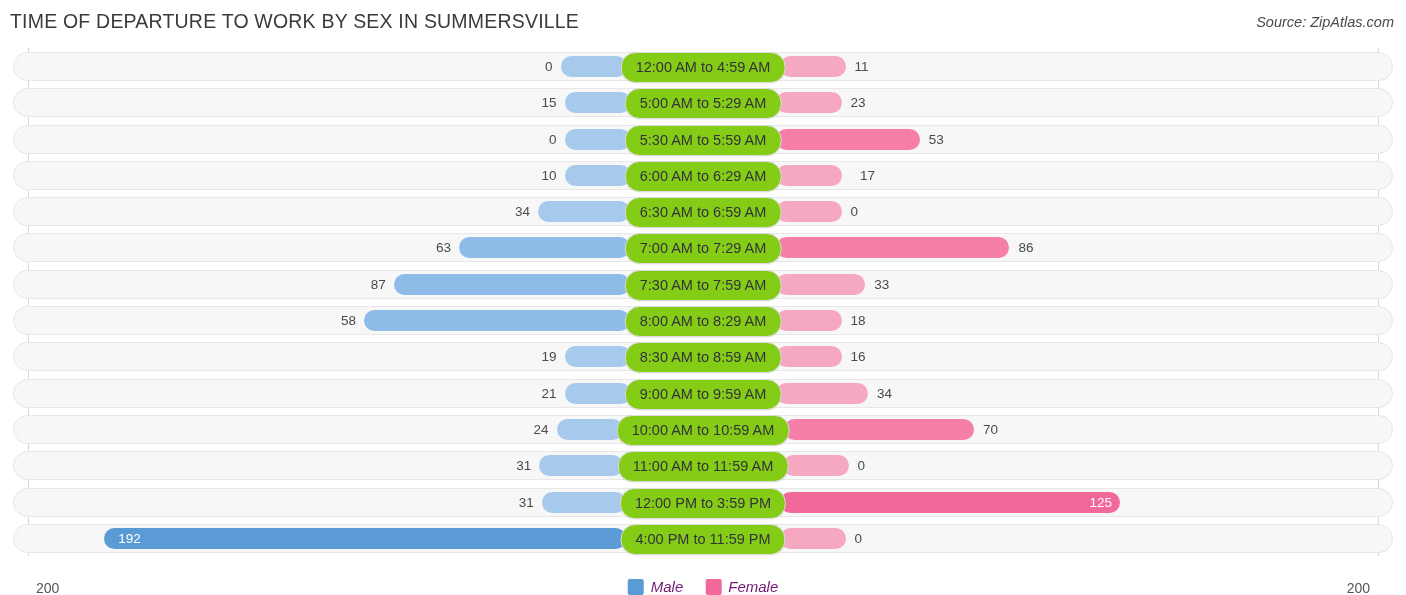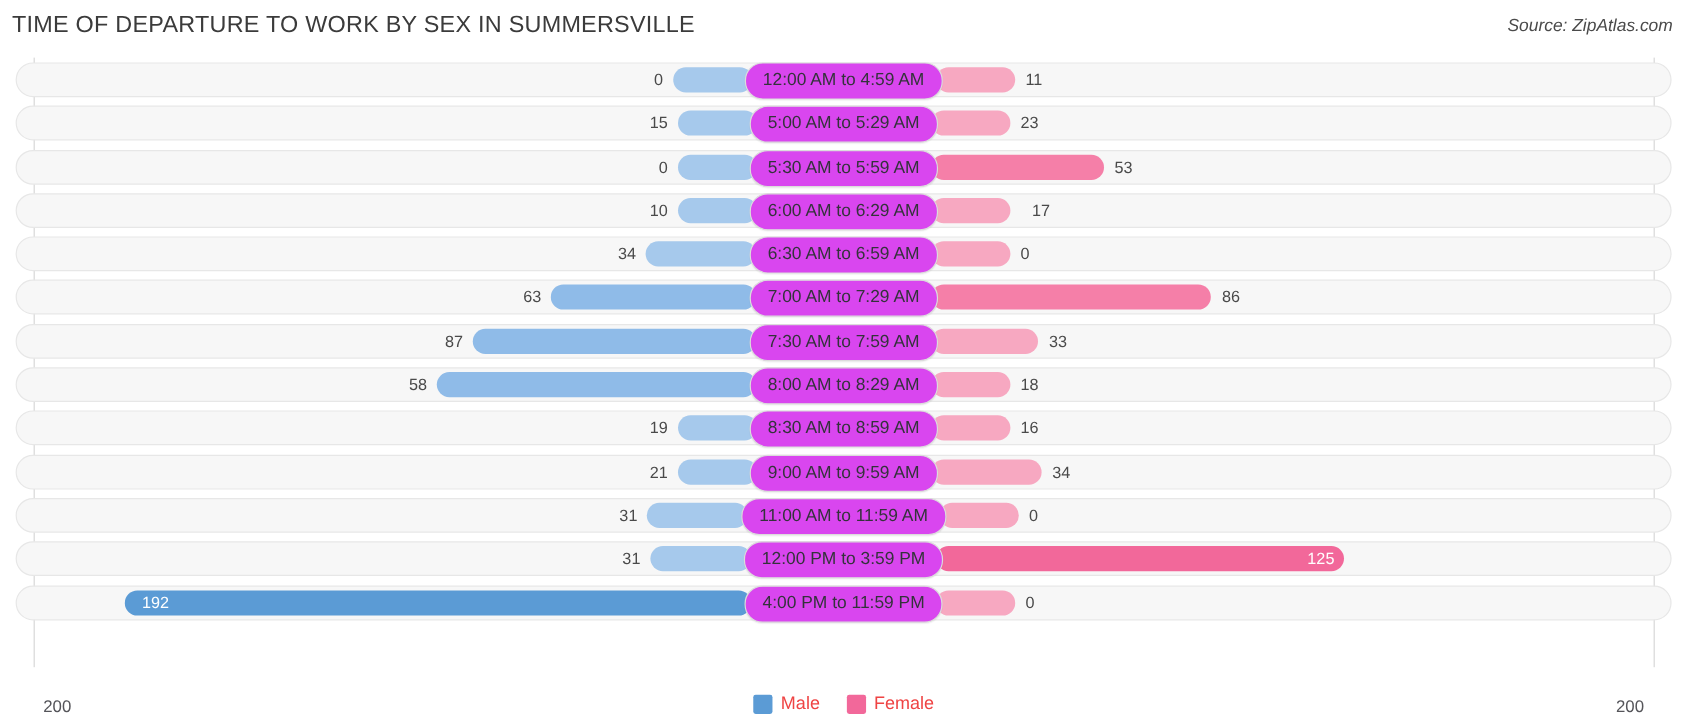--- a/index.html
+++ b/index.html
@@ -113,21 +113,21 @@
   }
 
   
   .cat-pill {
     position: absolute;
     top: 4px;
     left: 50%;
     transform: translateX(-50%);
     height: 29px;
     line-height: 29px;
-    background: #d946ef;
+    background: #84cc16;
     border: 1px solid #dcdcdc;
     border-radius: 15px;
     padding: 0 14px;
     font-size: 14.5px;
     color: #33333a;
     white-space: nowrap;
     box-shadow: 0 1px 1px rgba(0,0,0,.06);
     z-index: 4;
   }
 
@@ -156,21 +156,22 @@
     top: 6px;
     display: flex;
     align-items: center;
     gap: 22px;
   }
   .legend-item {
     display: flex;
     align-items: center;
     gap: 7px;
     font-size: 15px;
-    color: #ef4444;
+    color: #701a75;
+    font-style: italic;
   }
   .swatch {
     width: 16px;
     height: 16px;
     border-radius: 2px;
     display: inline-block;
   }
 </style>
 </head>
 <body>
@@ -275,20 +276,30 @@
         </div>
       </div>
       <div class="row">
         <div class="track"></div>
         <div class="bars">
           <div class="bar-male" style="left: 564.5px; width: 66px; background: rgb(166, 201, 236);"></div>
           <div class="val" style="left: 530.5px; width: 26px; text-align: right;">21</div>
           <div class="bar-female" style="left: 775.5px; width: 92.48px; background: rgb(247, 168, 193);"></div>
           <div class="val" style="left: 876.98px;">34</div>
           <div class="cat-pill">9:00 AM to 9:59 AM</div>
+        </div>
+      </div>
+      <div class="row">
+        <div class="track"></div>
+        <div class="bars">
+          <div class="bar-male" style="left: 556.5px; width: 66px; background: rgb(166, 201, 236);"></div>
+          <div class="val" style="left: 522.5px; width: 26px; text-align: right;">24</div>
+          <div class="bar-female" style="left: 783.5px; width: 190.4px; background: rgb(245, 127, 168);"></div>
+          <div class="val" style="left: 982.9px;">70</div>
+          <div class="cat-pill">10:00 AM to 10:59 AM</div>
         </div>
       </div>
       <div class="row">
         <div class="track"></div>
         <div class="bars">
           <div class="bar-male" style="left: 539.18px; width: 84.32px; background: rgb(166, 201, 236);"></div>
           <div class="val" style="left: 505.18px; width: 26px; text-align: right;">31</div>
           <div class="bar-female" style="left: 782.5px; width: 66px; background: rgb(247, 168, 193);"></div>
           <div class="val" style="left: 857.5px;">0</div>
           <div class="cat-pill">11:00 AM to 11:59 AM</div>

